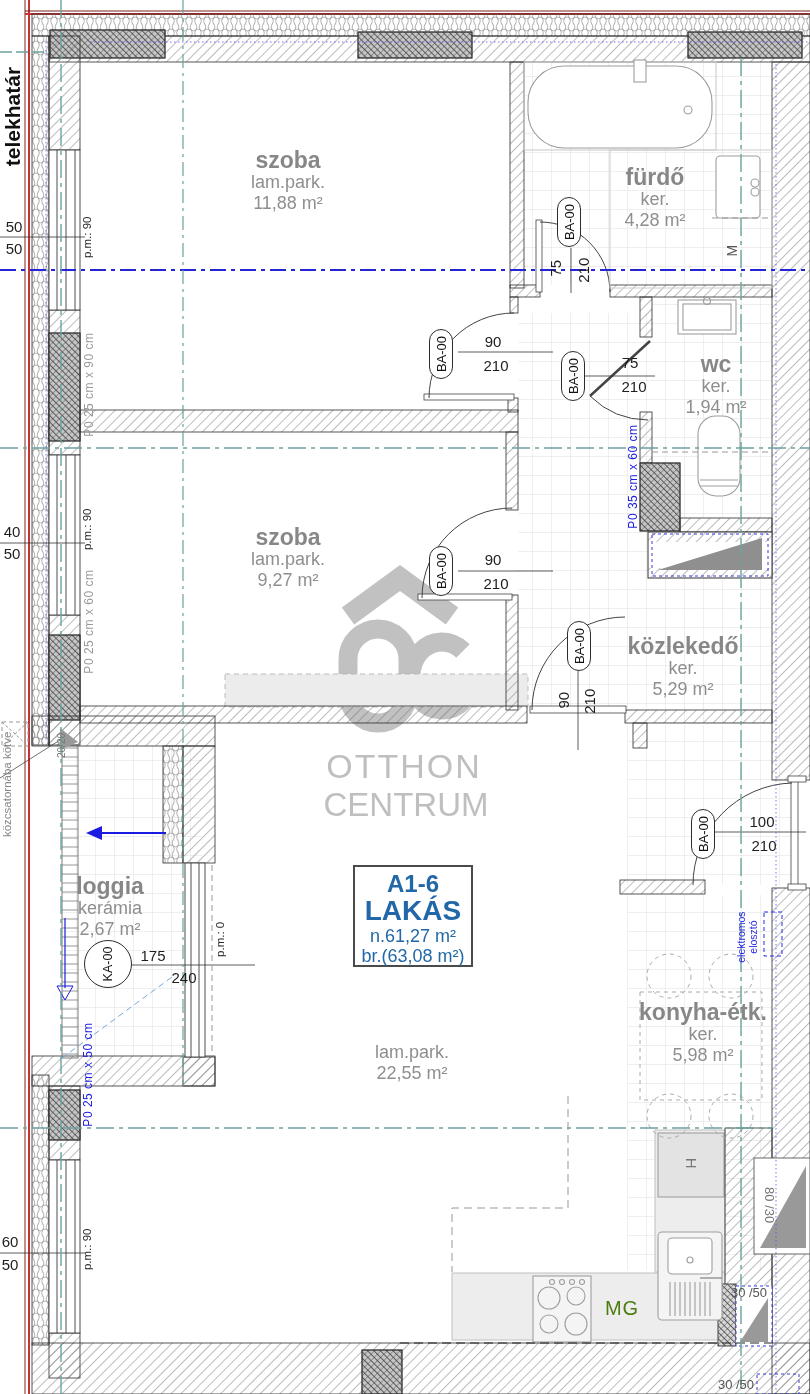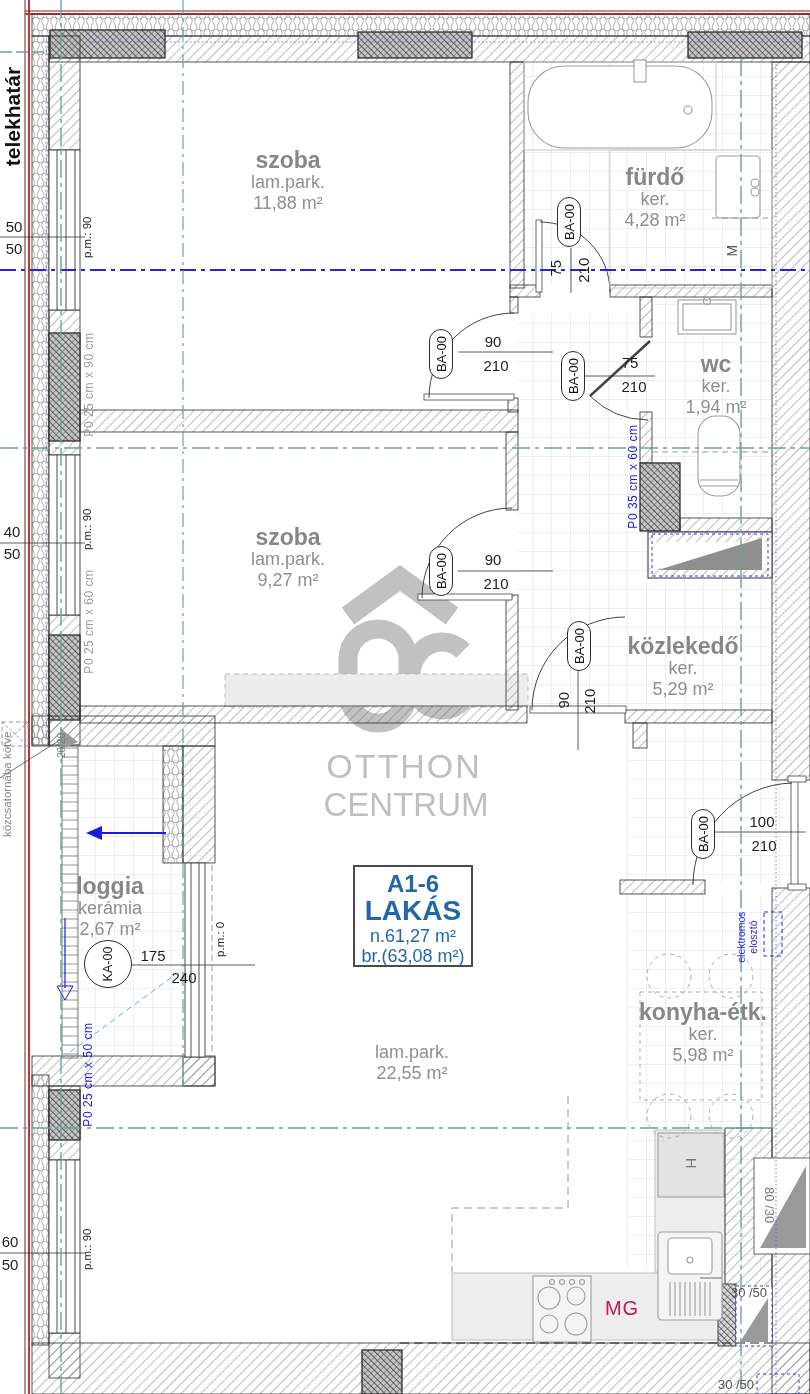--- a/index.html
+++ b/index.html
@@ -400,18 +400,18 @@
 <div class="lbl p0g rot" style="left:35px;top:378px;width:110px;">P0  25 cm x 90 cm</div>
 <div class="lbl p0g rot" style="left:35px;top:615px;width:110px;">P0  25 cm x 60 cm</div>
 <div class="lbl p0b rot" style="left:579px;top:470px;width:110px;">P0  35 cm x 60 cm</div>
 <div class="lbl p0b rot" style="left:34px;top:1068px;width:110px;">P0  25 cm x 50 cm</div>
 
 <div class="lbl rot" style="left:-60px;top:778px;width:135px;font-size:11.5px;color:#888;">közcsatornába kötve</div>
 <div class="lbl rot" style="left:41px;top:740px;width:40px;font-size:10px;color:#777;">20/20</div>
 <div class="lbl rot" style="left:721px;top:925px;width:52px;font-size:10.5px;line-height:1.15;color:#2a2ae6;white-space:normal;">elektromos elosztó</div>
 <div class="lbl rot" style="left:723px;top:243px;width:20px;font-size:14px;color:#555;">M</div>
 <div class="lbl rot90" style="left:681px;top:1155px;width:20px;font-size:15px;color:#777;">H</div>
-<div class="lbl" style="left:592px;top:1297px;width:60px;font-size:20px;letter-spacing:1px;color:#be185d;">MG</div>
+<div class="lbl" style="left:592px;top:1297px;width:60px;font-size:20px;letter-spacing:1px;color:#4d7c0f;">MG</div>
 <div class="lbl rot90" style="left:739px;top:1198px;width:60px;font-size:13px;color:#777;">80 /30</div>
 <div class="lbl" style="left:719px;top:1286px;width:60px;font-size:13px;color:#555;">30 /50</div>
 <div class="lbl" style="left:706px;top:1378px;width:60px;font-size:13px;color:#555;">30 /50</div>
 
 </div>
 
 </body></html>

